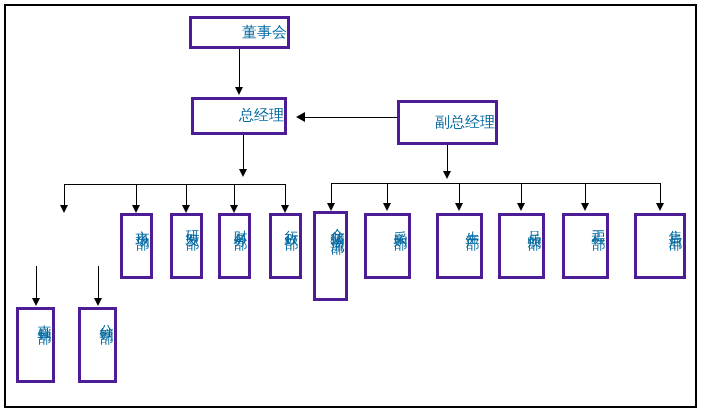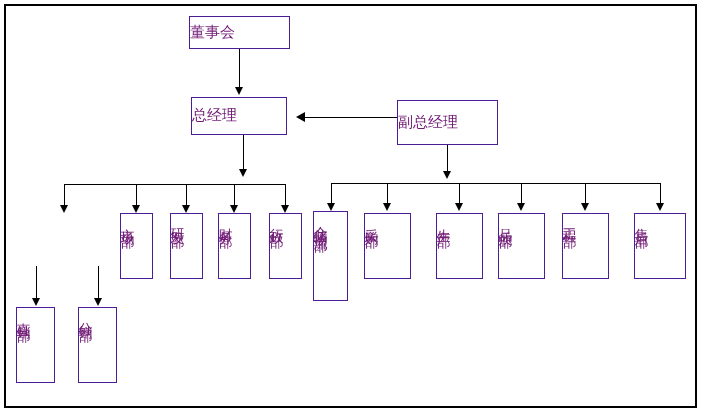--- a/index.html
+++ b/index.html
@@ -20,26 +20,26 @@
     left: 4px;
     top: 4px;
     width: 693px;
     height: 404px;
     border: 2px solid #000000;
     box-sizing: border-box;
   }
   .node {
     position: absolute;
     box-sizing: border-box;
-    border: 1px solid #4c1d95;
+    border: 3px solid #4c1d95;
     background: #ffffff;
     display: flex;
     align-items: center;
-    justify-content: flex-start;
-    color: #701a75;
+    justify-content: flex-end;
+    color: #0369a1;
     line-height: 1.18;
   }
   .node .label {
     display: block;
     text-align: center;
     white-space: pre;
   }
   .node.horiz .label {
     writing-mode: horizontal-tb;
     letter-spacing: 0px;

